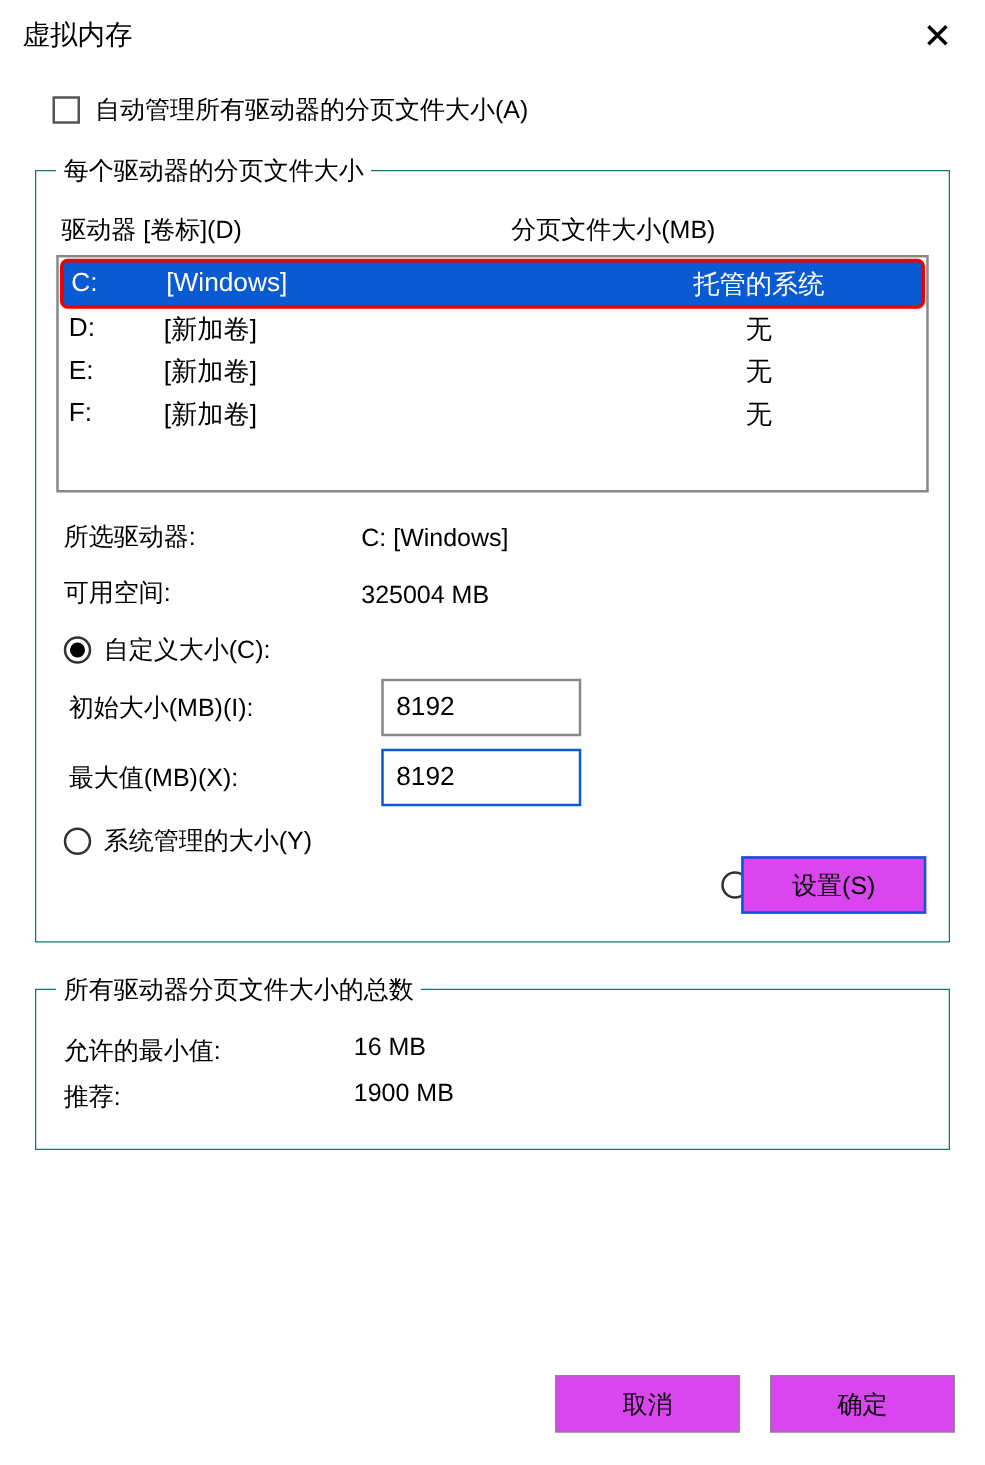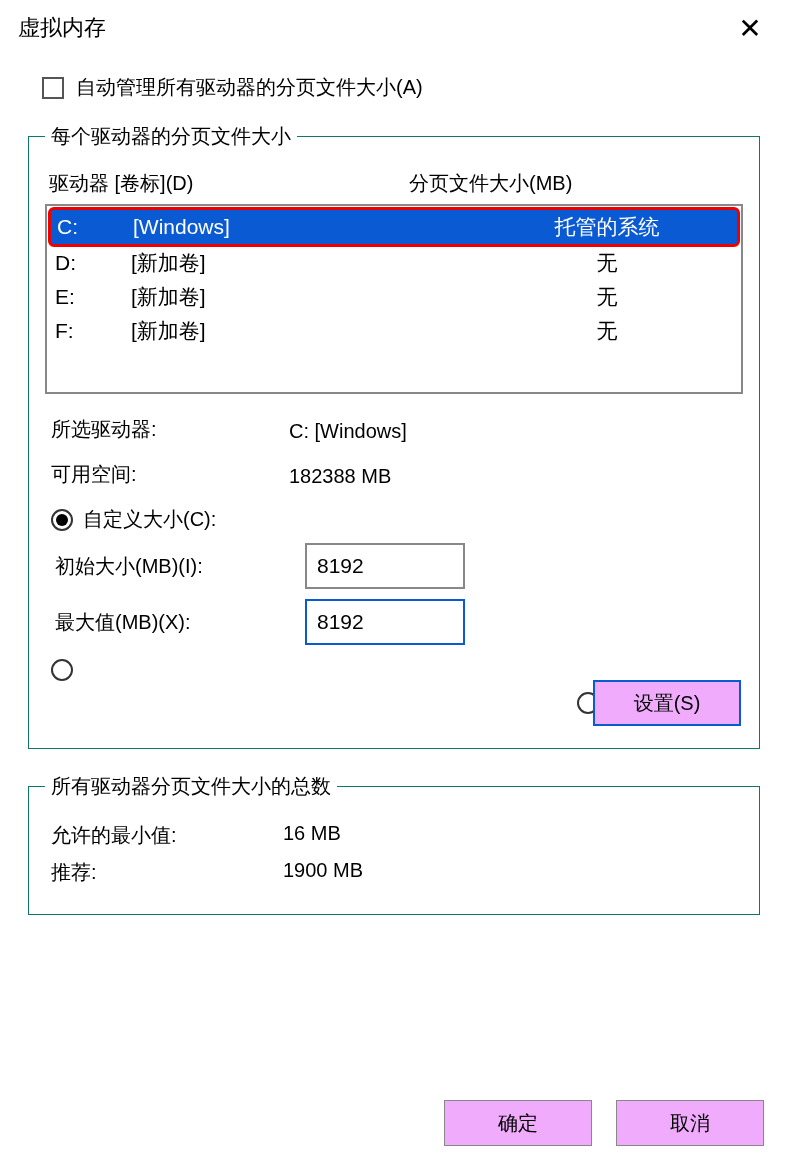--- a/index.html
+++ b/index.html
@@ -134,21 +134,21 @@
       border: 2px solid #0a5ad4;
     }
     .set-button-row {
       display: flex;
       justify-content: flex-end;
       margin: 10px 2px 4px 6px;
     }
     .btn {
       min-width: 148px;
       height: 46px;
-      background: #f0abfc;
+      background: #d946ef;
       border: 1px solid #888;
       font-size: 20px;
       font-family: inherit;
       cursor: default;
     }
     .btn.primary-outline {
       border: 2px solid #0a5ad4;
     }
     .totals-row {
       display: flex;
@@ -209,40 +209,41 @@
           <span class="col-size">无</span>
         </div>
       </div>
 
       <div class="kv-row">
         <div class="kv-label">所选驱动器:</div>
         <div class="kv-value">C: [Windows]</div>
       </div>
       <div class="kv-row">
         <div class="kv-label">可用空间:</div>
-        <div class="kv-value">182388 MB</div>
+        <div class="kv-value">325004 MB</div>
       </div>
 
       <div class="radio-row">
         <div class="radio checked"></div>
         <span>自定义大小(C):</span>
       </div>
 
       <div class="size-input-row">
         <div class="size-input-label">初始大小(MB)(I):</div>
         <input class="text-input" type="text" value="8192" style="">
       </div>
 
       <div class="size-input-row">
         <div class="size-input-label">最大值(MB)(X):</div>
         <input class="text-input focused" type="text" value="8192" style="">
       </div>
 
       <div class="radio-row">
         <div class="radio"></div>
+        <span>系统管理的大小(Y)</span>
       </div>
 
       <div class="radio-row" style="margin-top:8px;justify-content:flex-end;">
         <div class="radio"></div>
         <span>无分页文件(N)</span>
       </div>
 
       <div class="set-button-row" style="margin-top:-42px;">
         <button class="btn primary-outline">设置(S)</button>
       </div>
@@ -258,17 +259,17 @@
       </div>
       <div class="totals-row">
         <div class="totals-label">推荐:</div>
         <div>1900 MB</div>
       </div>
     </fieldset>
 
   </div>
 
   <div class="footer">
+    <button class="btn">取消</button>
     <button class="btn">确定</button>
-    <button class="btn">取消</button>
   </div>
 
 </div>
 
 </body></html>

